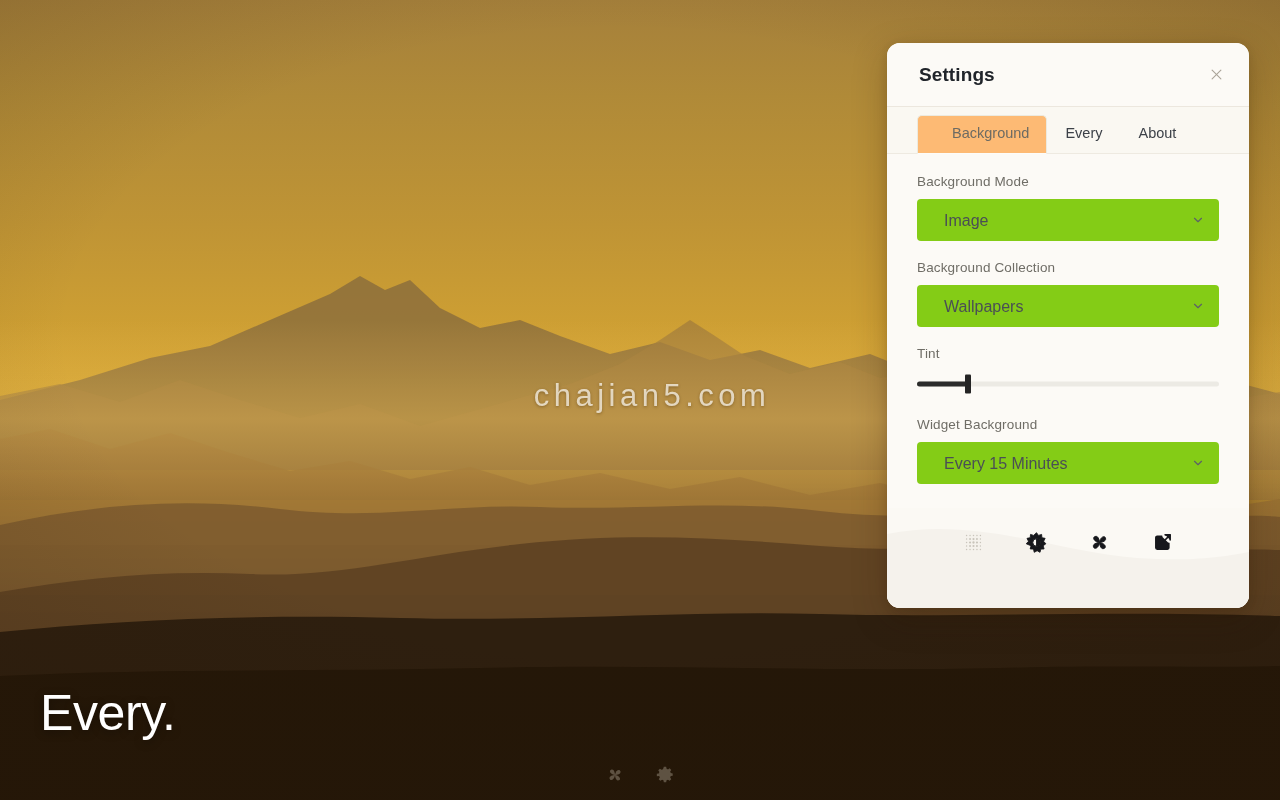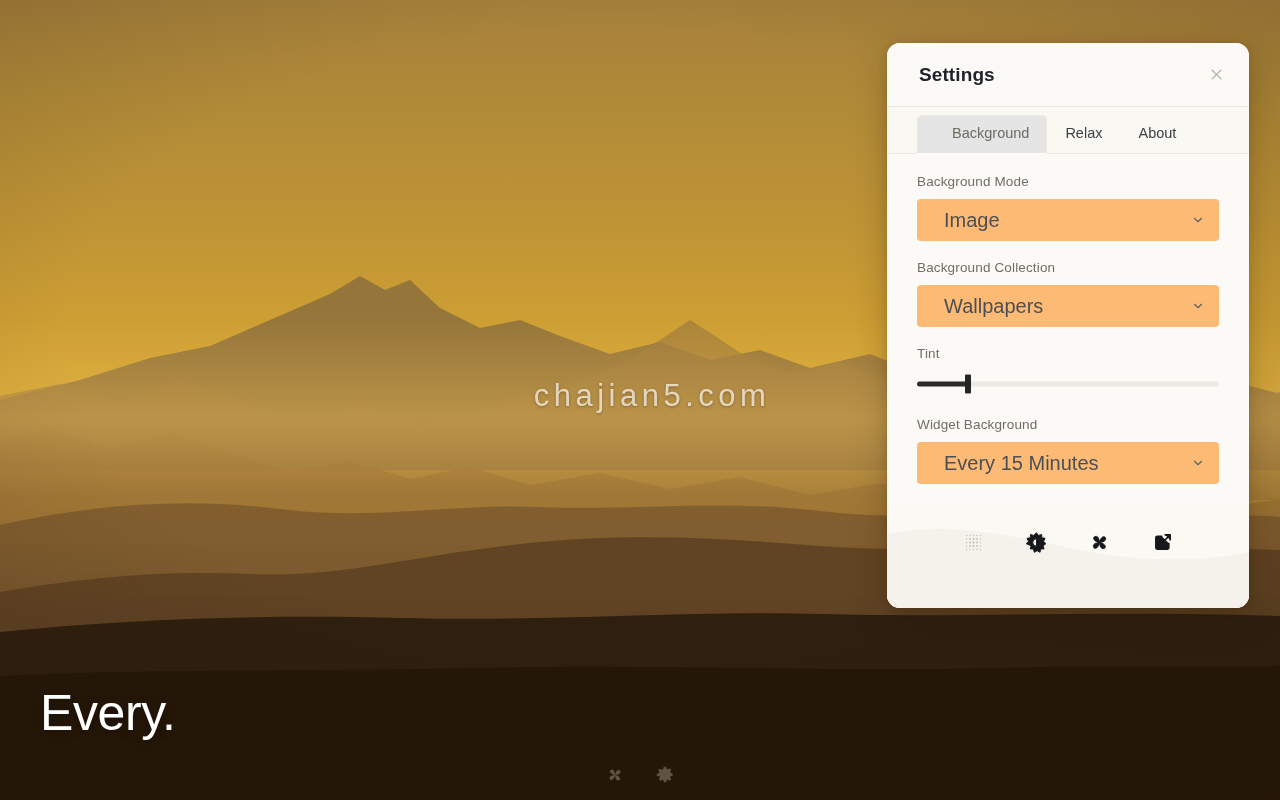--- a/index.html
+++ b/index.html
@@ -104,21 +104,21 @@
   .tab {
     padding:8px 17px 10px 17px;
     font-size:14.5px; color:#3c4148;
     cursor:pointer; position:relative;
     border:1px solid transparent;
     border-radius:5px 5px 0 0;
     background:transparent;
     line-height:1.25;
   }
   .tab.active {
-    background:#e5e5e5;
+    background:#fdba74;
     border-color:#eceadf;
     border-bottom-color:#fdfcf9;
     color:#6d6b63;
     margin-bottom:-1px;
     padding-bottom:11px;
     padding-left:34px;
   }
 
   
   .panel-body {
@@ -126,25 +126,25 @@
     background:#fcfaf6;
   }
   .field-label {
     font-size:13.5px; color:#6f6d66; letter-spacing:0.15px;
     margin-bottom:10px;
   }
   .select-wrap { position:relative; margin-bottom:19px; }
   select.styled {
     -webkit-appearance:none; appearance:none;
     width:100%; height:42px;
-    background:#fdba74;
+    background:#84cc16;
     border:none; border-radius:4px;
     padding:0 34px 0 27px;
     font-family:"Liberation Sans", sans-serif;
-    font-size:20px; color:#4a4f55;
+    font-size:16px; color:#4a4f55;
     cursor:pointer; outline:none;
   }
   .sel-chev {
     position:absolute; right:14px; top:50%; transform:translateY(-50%);
     pointer-events:none; display:flex;
   }
   .sel-chev svg { stroke:#5d6168; }
 
   
   .slider-block { margin-bottom:22px; }
@@ -247,21 +247,21 @@
     <div class="close-btn">
       <svg viewBox="0 0 24 24" width="15" height="15" fill="none" stroke-width="1.8" stroke-linecap="round">
         <line x1="5" y1="5" x2="19" y2="19"></line>
           <line x1="19" y1="5" x2="5" y2="19"></line>
       </svg>
     </div>
   </div>
 
   <div class="tab-bar">
     <div class="tab active">Background</div>
-    <div class="tab">Relax</div>
+    <div class="tab">Every</div>
     <div class="tab">About</div>
   </div>
 
   <div class="panel-body">
 
     <div class="field-label">Background Mode</div>
     <div class="select-wrap">
       <select class="styled">
         <option>Image</option>
       </select>

